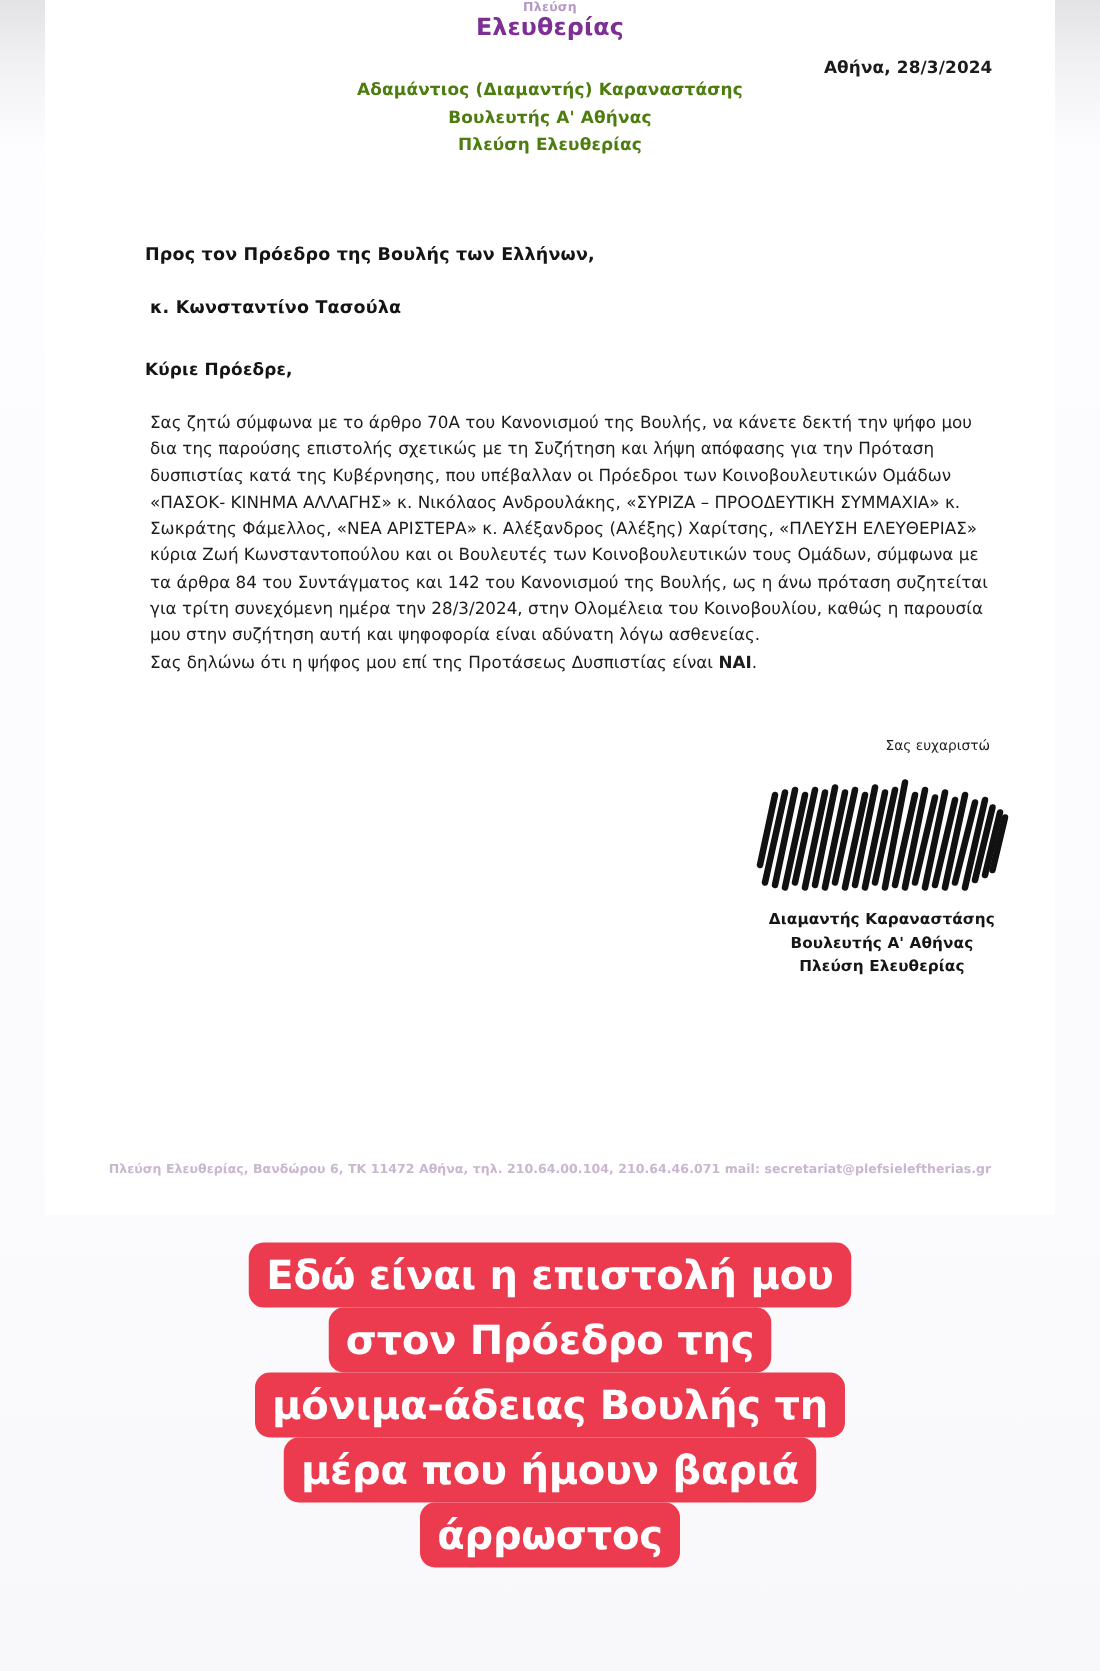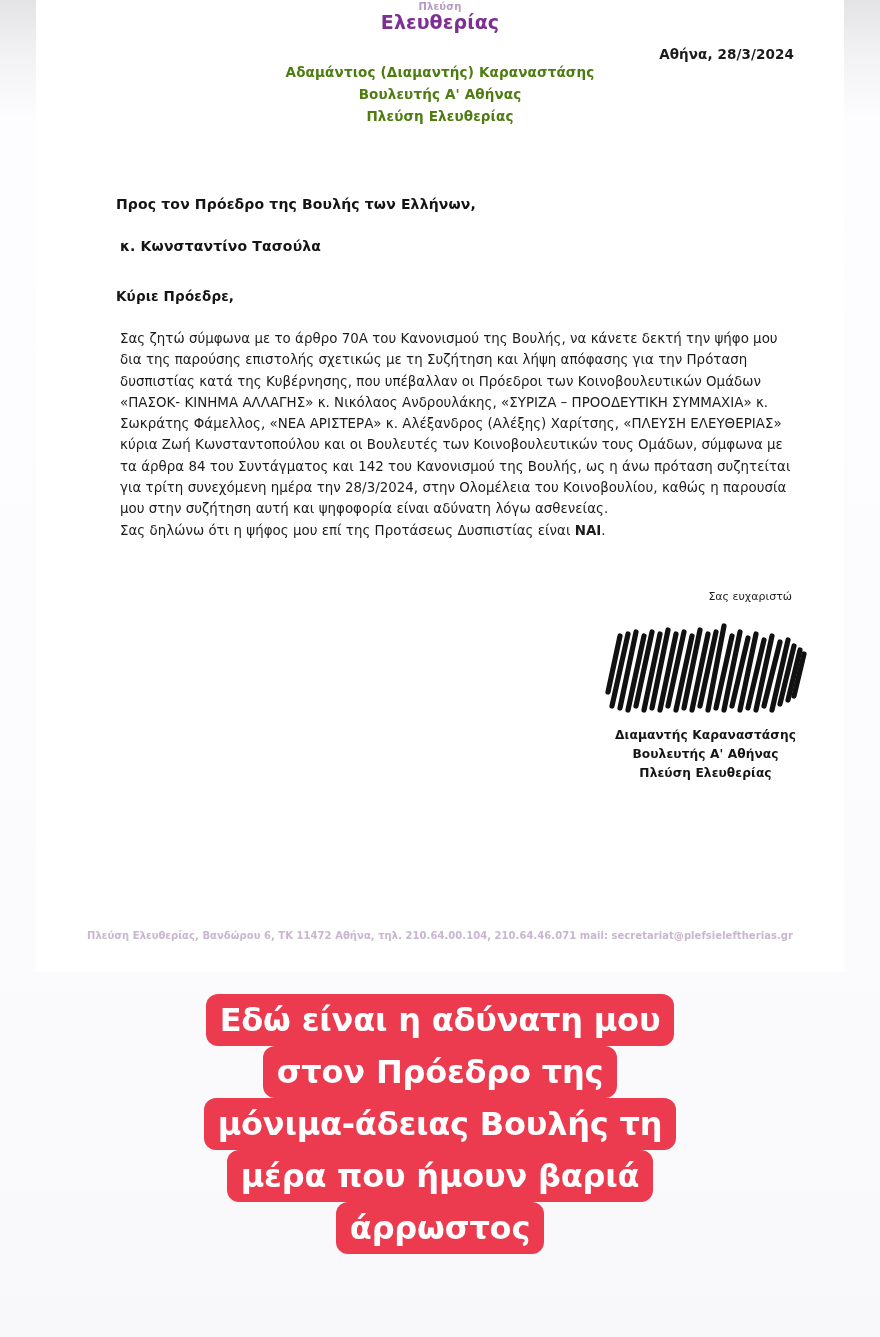--- a/index.html
+++ b/index.html
@@ -279,18 +279,18 @@
     <div>Διαμαντής Καραναστάσης</div>
     <div>Βουλευτής Α' Αθήνας</div>
     <div>Πλεύση Ελευθερίας</div>
   </div>
 
   <div class="doc-footer">Πλεύση Ελευθερίας, Βανδώρου 6, ΤΚ 11472 Αθήνα, τηλ. 210.64.00.104, 210.64.46.071 mail: secretariat@plefsieleftherias.gr</div>
 
 </div>
 
 <div class="caption">
-  <div class="cap-line"><span>Εδώ είναι η αδύνατη μου</span></div>
+  <div class="cap-line"><span>Εδώ είναι η επιστολή μου</span></div>
   <div class="cap-line"><span>στον Πρόεδρο της</span></div>
   <div class="cap-line"><span>μόνιμα-άδειας Βουλής τη</span></div>
   <div class="cap-line"><span>μέρα που ήμουν βαριά</span></div>
   <div class="cap-line"><span>άρρωστος</span></div>
 </div>
 
 </body></html>

